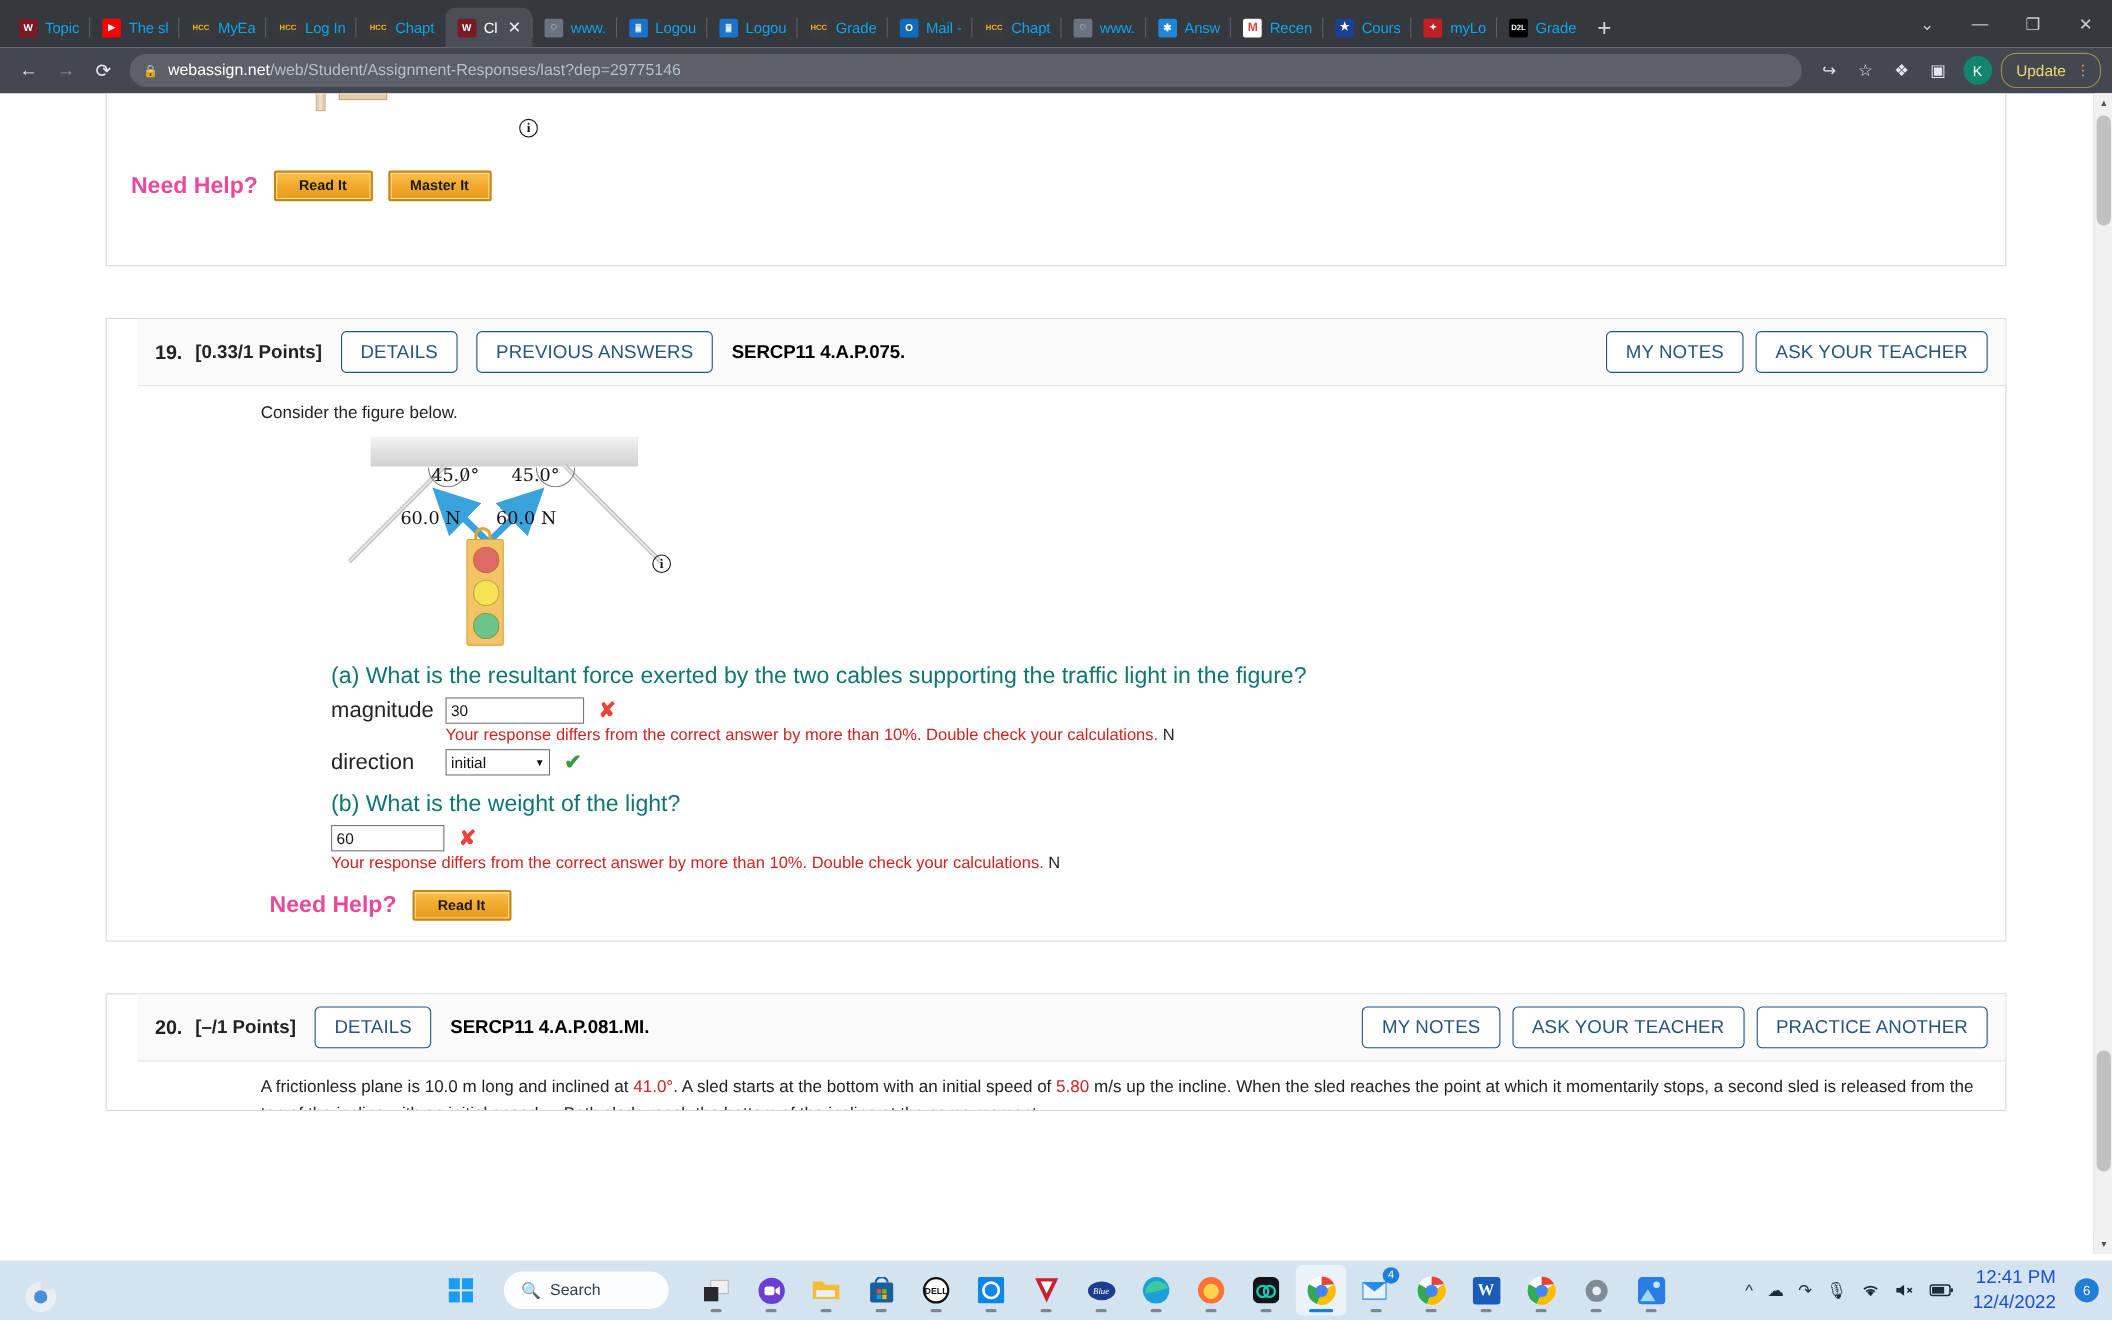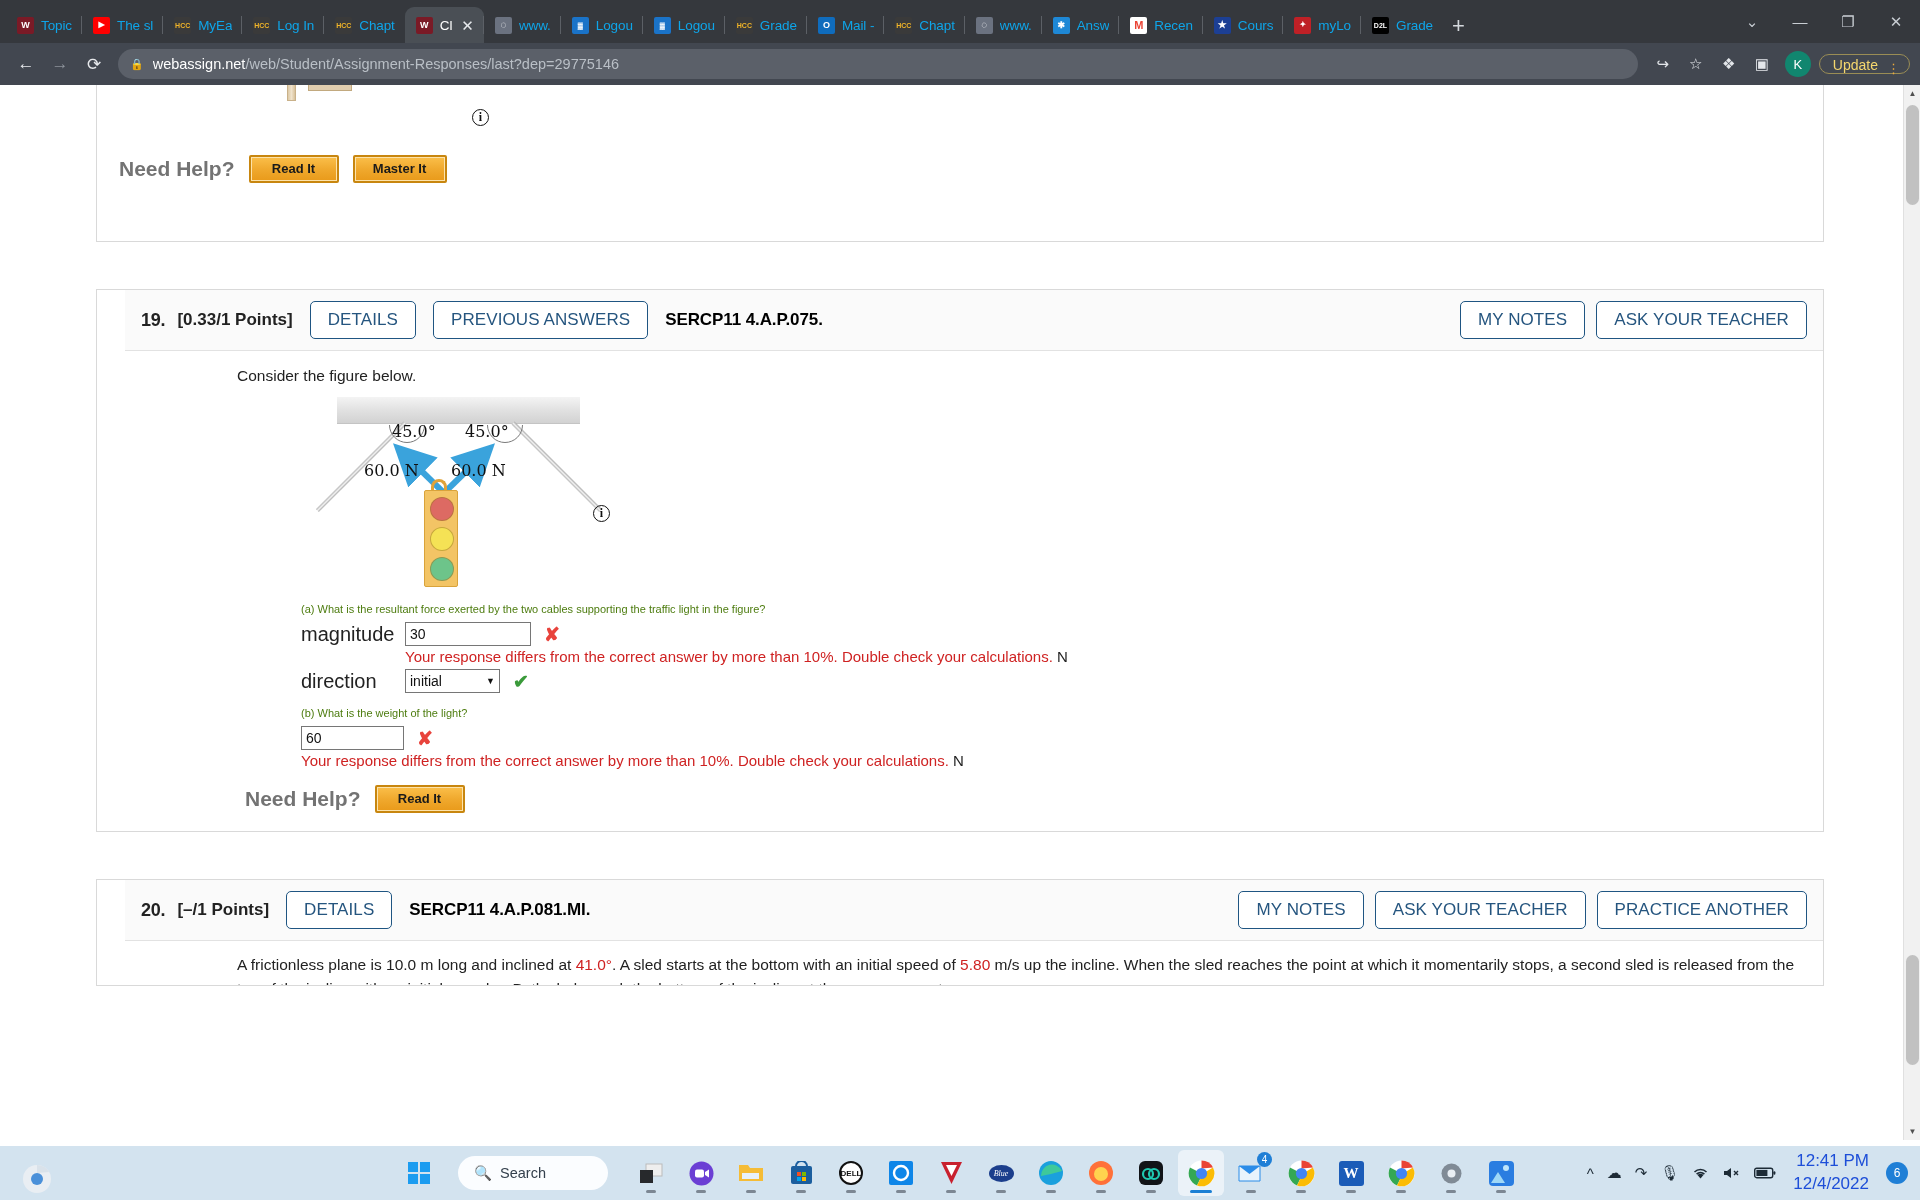--- a/index.html
+++ b/index.html
@@ -119,26 +119,26 @@
     display: flex; align-items: center; justify-content: center;
     color: #e3e6ea; font-size: 15px;
   }
   .profchip {
     width: 26px; height: 26px; border-radius: 50%;
     background: #11866f; color: #fff;
     display: flex; align-items: center; justify-content: center;
     font-size: 13px; font-weight: 500; margin: 0 5px;
   }
   .updatebtn {
-    height: 20px;
+    height: 32px;
     border: 1px solid #9a8d55;
     border-radius: 14px;
     color: #f5d76e;
     font-size: 14px;
-    display: flex; align-items: flex-end; gap: 9px;
+    display: flex; align-items: center; gap: 9px;
     padding: 0 9px 0 13px;
   }
   .kebab { color: #f0ab3c; font-size: 13px; letter-spacing: 0; line-height: 0.7; }
 
   
   .viewport {
     position: absolute;
     top: 85px; left: 0;
     width: 1920px;
     height: 1055px;
@@ -217,21 +217,21 @@
     font-weight: bold;
     font-size: 12px;
     color: #111;
     line-height: 1;
   }
 
   .needhelp {
     display: flex; align-items: center; gap: 14px;
   }
   .needhelp-label {
-    color: #737373;
+    color: #ec4899;
     font-size: 21px;
     font-weight: bold;
     font-family: "Liberation Sans", sans-serif;
   }
   .helpbtn {
     background: linear-gradient(180deg,#fbbf4a 0%,#f0a92e 50%,#e99a1a 100%);
     border: 2px solid #c8860f;
     border-radius: 2px;
     padding: 4px 0 5px;
     width: 90px;
@@ -379,22 +379,22 @@
     left: 468px;
     top: 152px;
   }
 
   
   .part {
     padding-left: 176px;
     margin-top: 6px;
   }
   .part-q {
-    font-size: 11px;
-    color: #4d7c0f;
+    font-size: 21px;
+    color: #0f766e;
     margin-bottom: 7px;
   }
   .ansrow {
     display: flex;
     align-items: center;
     gap: 13px;
     margin-bottom: 2px;
   }
   .anslabel {
     font-size: 20px;

